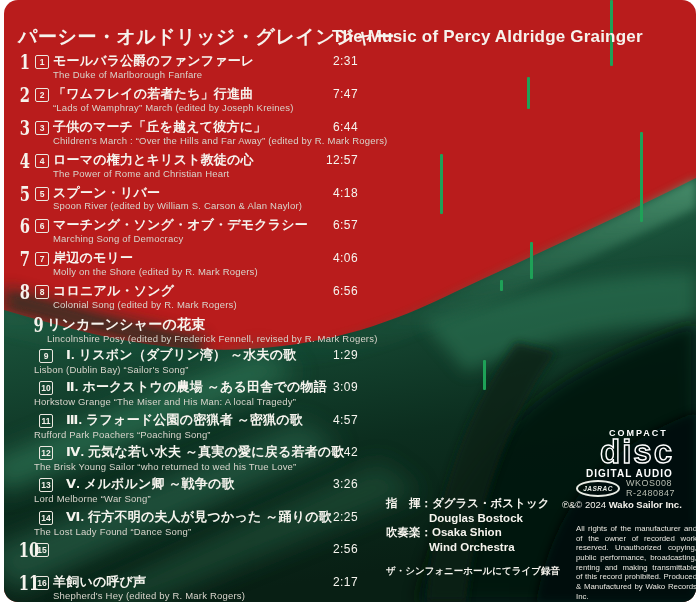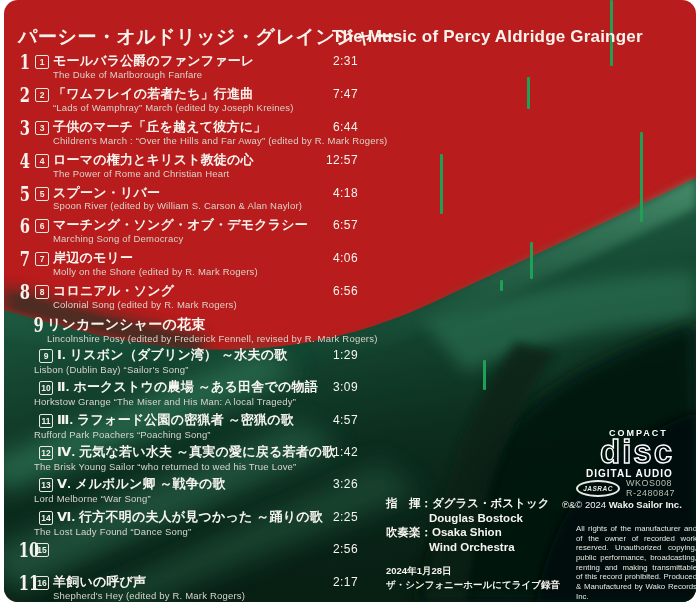--- a/index.html
+++ b/index.html
@@ -18,21 +18,21 @@
   .row-sub{height:32.3px;padding-left:20px;}
   .tnum{display:inline-block;width:16px;text-align:right;font-family:"DejaVu Serif","Liberation Serif",serif;font-size:21px;font-weight:700;color:#f6f3ed;line-height:.9;transform:scaleX(.7);transform-origin:right top;flex:0 0 auto;}
   .row-group .tnum{width:12px;}
   .tbox{flex:0 0 auto;display:inline-block;width:12px;height:12px;margin:2px 0 0 5px;border:1px solid #ece8e0;border-radius:2px;font-size:8.5px;font-weight:700;color:#f2efe8;text-align:center;line-height:12px;}
   .tt{margin-left:4px;min-width:0;}
   .row-group .tt{margin-left:5px;}
   .ja{font-size:13px;font-weight:700;color:#f6f4ee;line-height:1.22;white-space:nowrap;letter-spacing:.2px;}
   .row-group .ja{font-size:14px;}
   .en{font-size:9.5px;color:#d9d5cc;line-height:1.35;white-space:nowrap;letter-spacing:.2px;}
   .subline{display:flex;align-items:flex-start;}
-  .subline .ja{margin-left:4px;}
+  .subline .ja{margin-left:13px;}
   .row-sub .en{margin-top:1px;}
   .time{position:absolute;right:0;top:1px;font-size:12px;color:#f6f4ee;letter-spacing:.4px;}
   
   .credits{position:absolute;left:382px;top:496px;width:200px;color:#f6f4ee;}
   .cr-line{font-size:11.5px;font-weight:700;line-height:1.28;white-space:nowrap;}
   .cr-indent{padding-left:43px;}
   .cr-rec{margin-top:9px;font-size:9.5px;font-weight:700;line-height:1.45;white-space:nowrap;}
   
   .cdlogo{position:absolute;left:582px;top:428px;color:#fff;}
   .cd-compact{font-size:9px;font-weight:700;letter-spacing:2px;margin-left:23px;}
@@ -246,21 +246,20 @@
         <span class="time">2:17</span>
       </div>
     </div>
 
   <div class="credits">
     <div class="cr-line">指　揮：ダグラス・ボストック</div>
     <div class="cr-line cr-indent">Douglas Bostock</div>
     <div class="cr-line">吹奏楽：Osaka Shion</div>
     <div class="cr-line cr-indent">Wind Orchestra</div>
     <div class="cr-rec">
-      <div>2024年1月28日</div>
       <div>ザ・シンフォニーホールにてライブ録音</div>
     </div>
   </div>
 
   <div class="cdlogo">
     <div class="cd-compact">COMPACT</div>
     <div class="cd-disc">disc</div>
     <div class="cd-da">DIGITAL AUDIO</div>
   </div>
 

